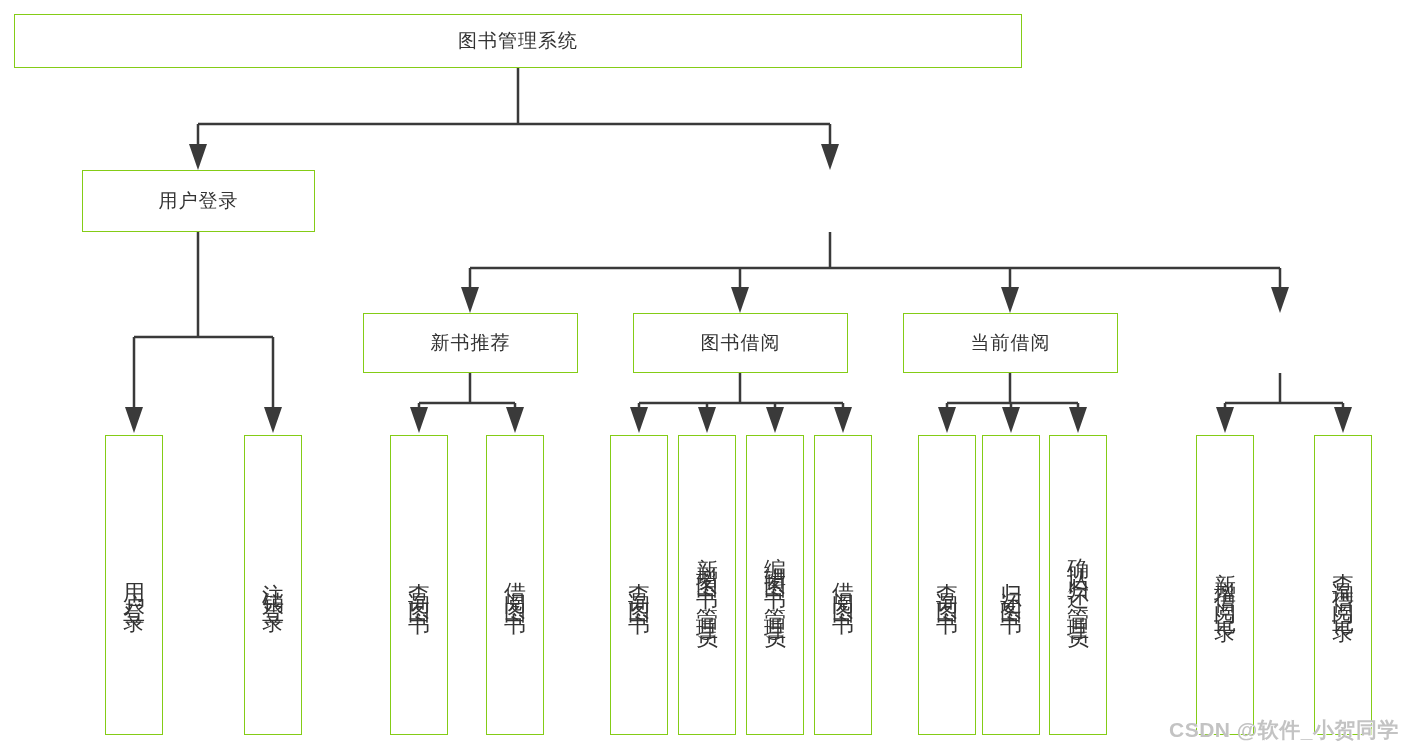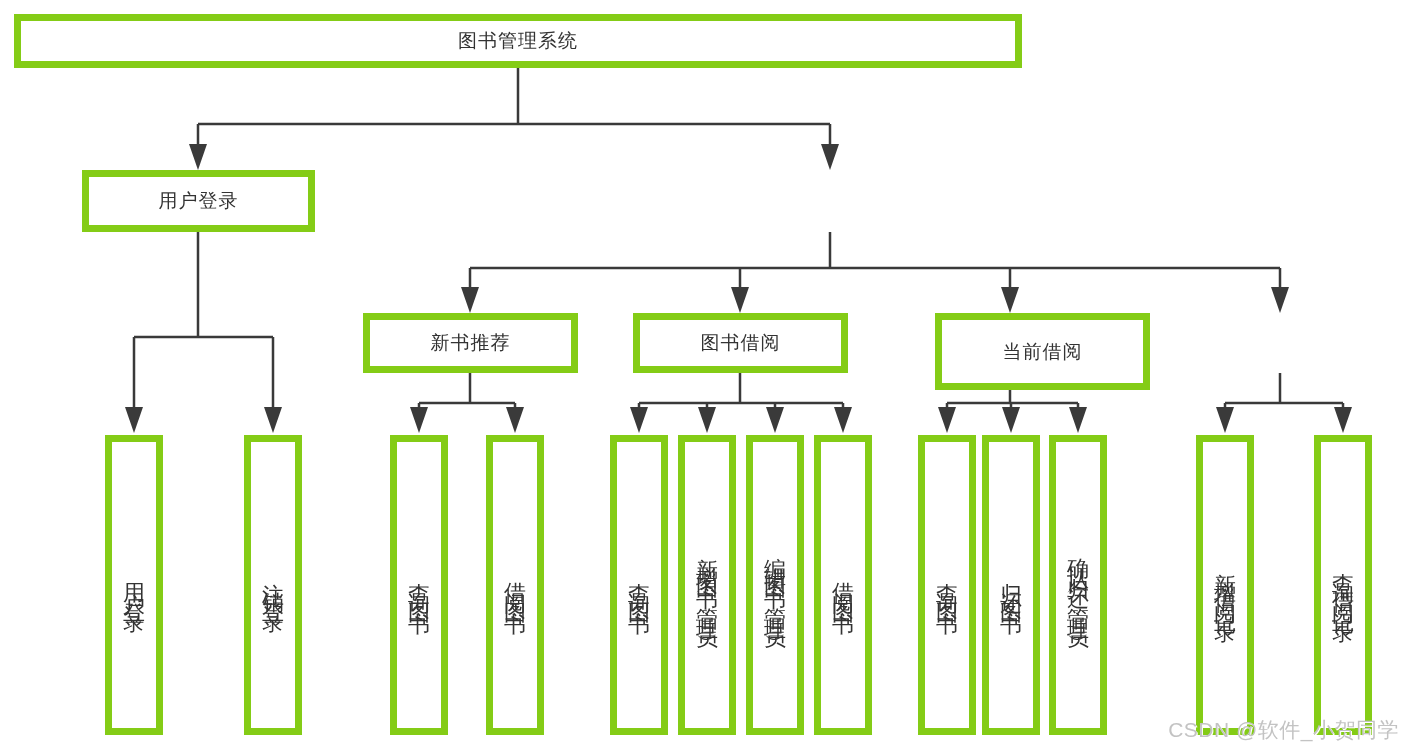--- a/index.html
+++ b/index.html
@@ -17,21 +17,21 @@
   }
   #wires {
     position: absolute;
     left: 0; top: 0;
     width: 1405px;
     height: 747px;
   }
   .node {
     position: absolute;
     box-sizing: border-box;
-    border: 7px solid #84cc16;
+    border: 1px solid #84cc16;
     background: #ffffff;
     display: flex;
     align-items: center;
     justify-content: center;
   }
   .node .label {
     color: #333333;
     font-size: 19px;
     letter-spacing: 1px;
     white-space: nowrap;
@@ -46,20 +46,21 @@
   }
   .watermark {
     position: absolute;
     right: 6px;
     bottom: 3px;
     font-size: 21px;
     color: #c3c3c3;
     text-shadow: 1px 1px 0 #ffffff;
     letter-spacing: 0.5px;
     white-space: nowrap;
+    font-weight: bold;
   }
   .wire {
     stroke: #3a3a3a;
     stroke-width: 2.5;
     fill: none;
   }
   .arrow {
     fill: #3a3a3a;
     stroke: none;
   }
@@ -126,21 +127,21 @@
   <div class="node" style="left:82px; top:170px; width:233px; height:62px;">
     <span class="label">用户登录</span>
   </div>
 
   <div class="node" style="left:363px; top:313px; width:215px; height:60px;">
     <span class="label">新书推荐</span>
   </div>
   <div class="node" style="left:633px; top:313px; width:215px; height:60px;">
     <span class="label">图书借阅</span>
   </div>
-  <div class="node" style="left:903px; top:313px; width:215px; height:77px;margin-left:32px;">
+  <div class="node" style="left:903px; top:313px; width:215px; height:60px;">
     <span class="label">当前借阅</span>
   </div>
 
   <div class="node leaf" style="left:105px; top:435px; width:58px; height:300px;">
     <span class="label">用户登录</span>
   </div>
   <div class="node leaf" style="left:244px; top:435px; width:58px; height:300px;">
     <span class="label">注销登录</span>
   </div>
 

